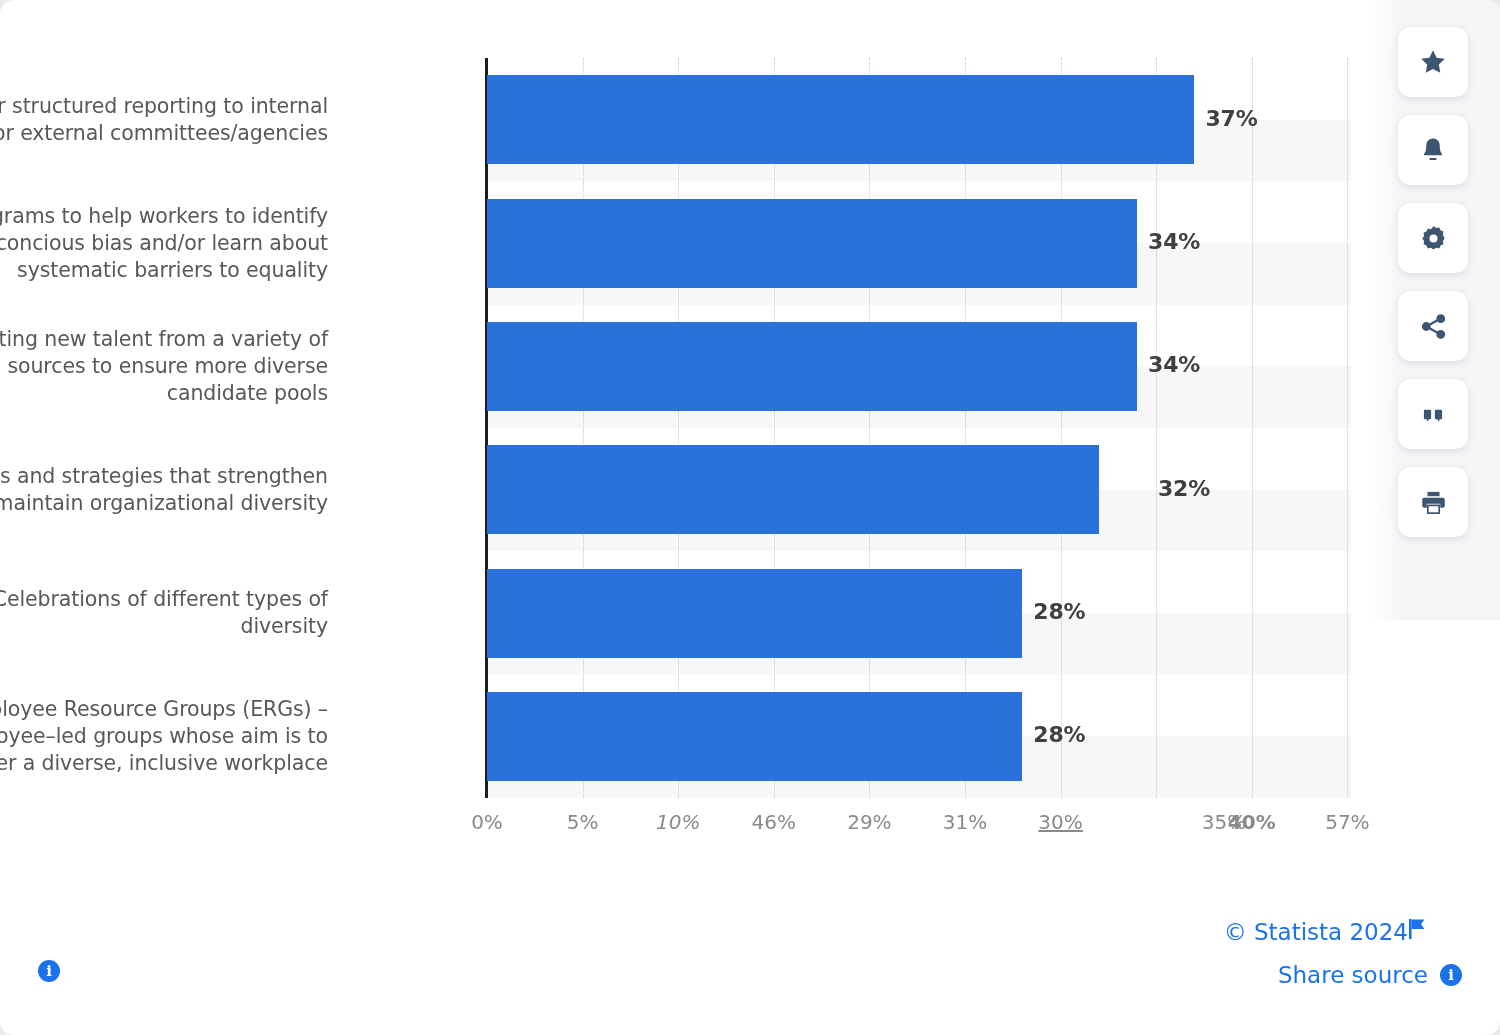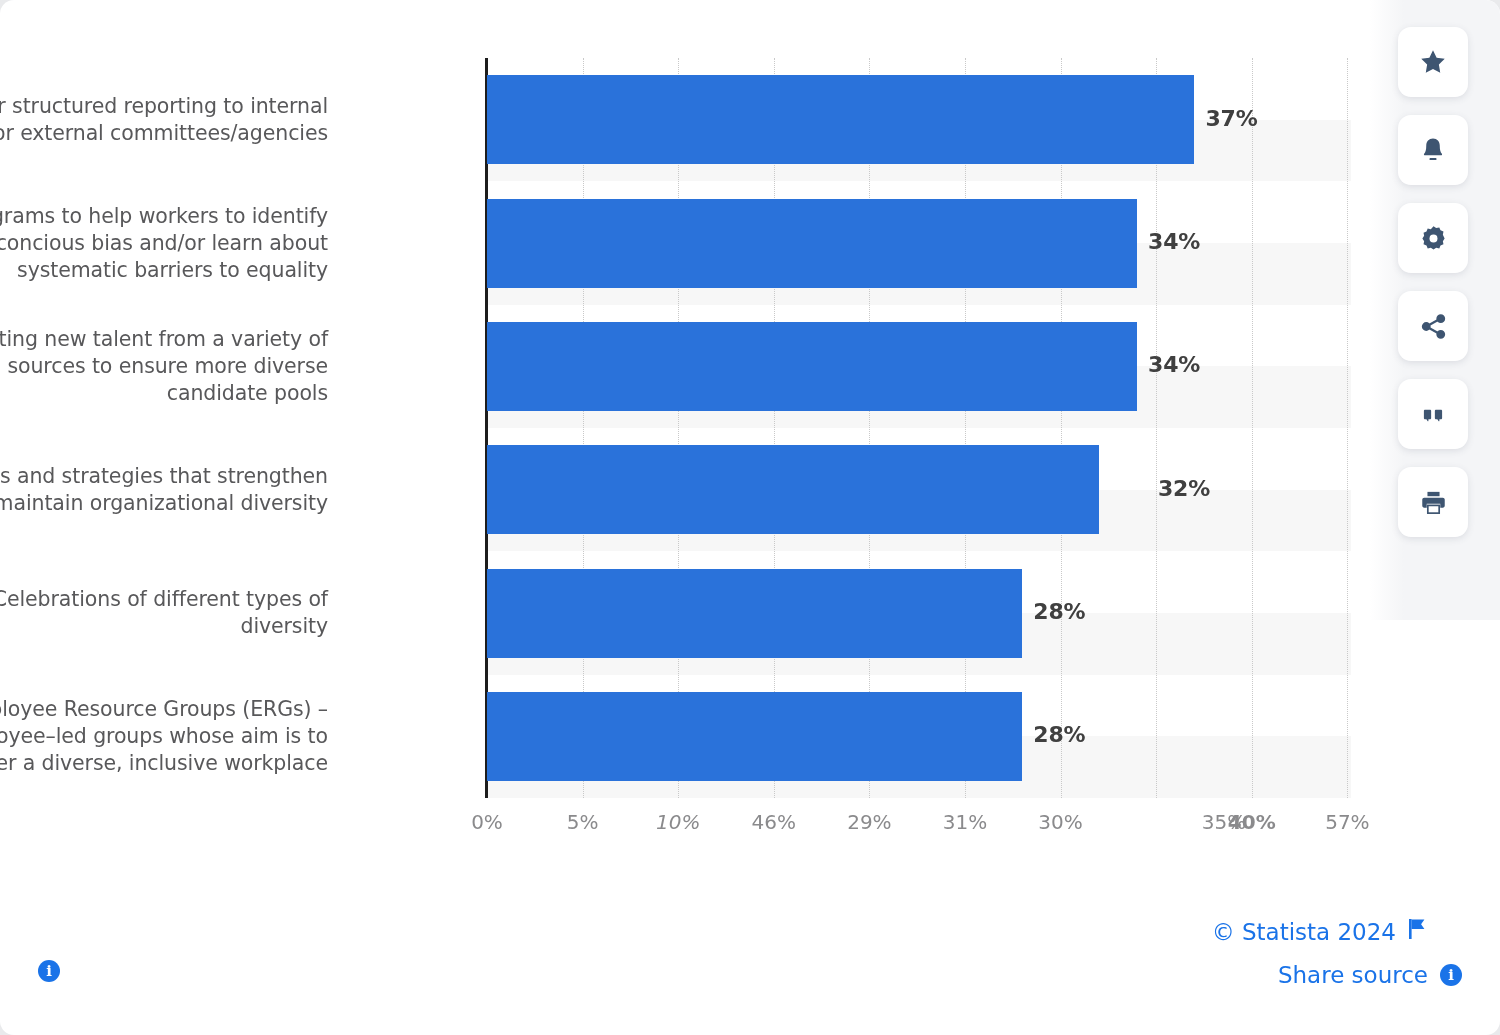--- a/index.html
+++ b/index.html
@@ -153,21 +153,20 @@
     color: #1a73e8;
     font-size: 23px;
   }
 
   #copyright {
     position: absolute;
     right: 72px;
     top: 918px;
     display: flex;
     align-items: center;
-    gap: 12px;
     color: #1a73e8;
     font-size: 23px;
     cursor: pointer;
   }
 
   #show-source {
     position: absolute;
     right: 38px;
     top: 962px;
     display: flex;
@@ -278,21 +277,21 @@
           <div class="bar-value" style="left: 1033.36px; top: 722.333px;">28%</div>
         </div>
       </div>
     <div id="xticks">
         <div class="tick-label" style="left: 487px;">0%</div>
         <div class="tick-label" style="left: 582.6px;">5%</div>
         <div class="tick-label" style="left: 678.2px; font-style: italic;">10%</div>
         <div class="tick-label" style="left: 773.8px;">46%</div>
         <div class="tick-label" style="left: 869.4px;">29%</div>
         <div class="tick-label" style="left: 965px;">31%</div>
-        <div class="tick-label" style="left: 1060.6px;">30%</div>
+        <div class="tick-label" style="left: 1060.6px; text-decoration: underline;">30%</div>
         <div class="tick-label" style="left: 1224px;">35%</div>
         <div class="tick-label" style="left: 1251.8px; font-weight: bold;">40%</div>
         <div class="tick-label" style="left: 1347.4px;">57%</div>
       </div>
   </div>
 
   <div id="icon-rail">
 
     <div class="icon-card" style="top:27px">
       <span>

